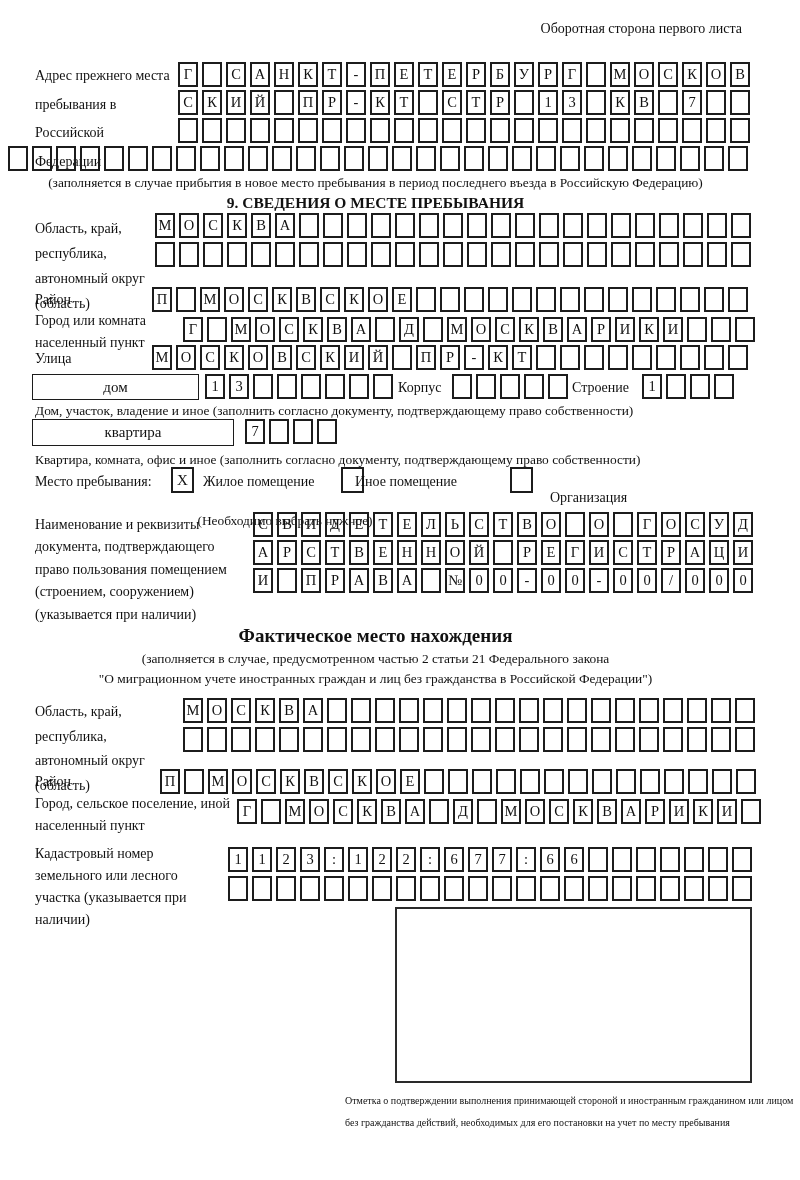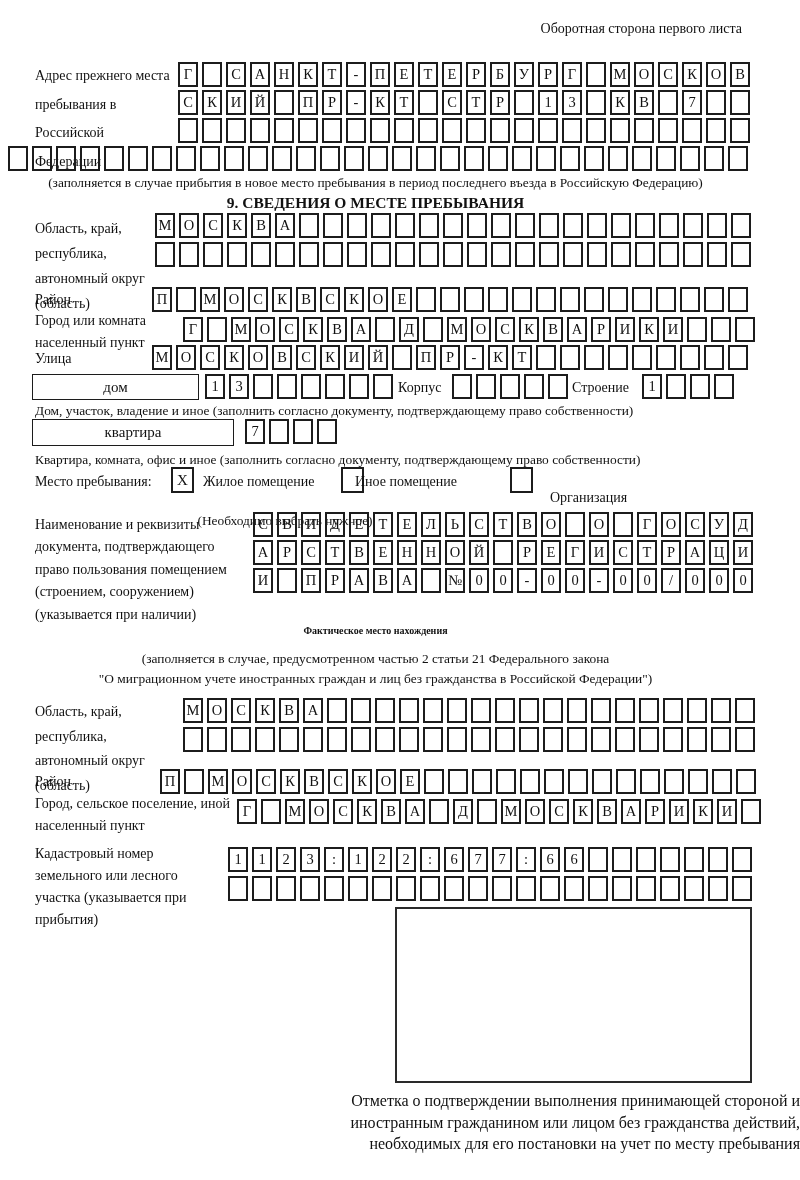--- a/index.html
+++ b/index.html
@@ -391,21 +391,21 @@
     <div class="cell">0</div>
     <div class="cell">-</div>
     <div class="cell">0</div>
     <div class="cell">0</div>
     <div class="cell">/</div>
     <div class="cell">0</div>
     <div class="cell">0</div>
     <div class="cell">0</div>
   </div>
 
-<div class="abs center bold" style="top:625px;font-size:10px;">Фактическое место нахождения</div>
+<div class="abs center bold" style="top:625px;font-size:19px;">Фактическое место нахождения</div>
 <div class="abs caption center" style="top:651px;">(заполняется в случае, предусмотренном частью 2 статьи 21 Федерального закона</div>
 <div class="abs caption center" style="top:671px;">"О миграционном учете иностранных граждан и лиц без гражданства в Российской Федерации")</div>
 
 <div class="abs lbl" style="left:35px;top:700px;width:132px;line-height:24.5px;">Область, край, республика, автономный округ (область)</div>
 <div class="abs cells" style="left:183px;top:698px;">
     <div class="cell">М</div>
     <div class="cell">О</div>
     <div class="cell">С</div>
     <div class="cell">К</div>
     <div class="cell">В</div>
@@ -504,21 +504,21 @@
     <div class="cell">К</div>
     <div class="cell">В</div>
     <div class="cell">А</div>
     <div class="cell">Р</div>
     <div class="cell">И</div>
     <div class="cell">К</div>
     <div class="cell">И</div>
     <div class="cell"></div>
   </div>
 
-<div class="abs lbl" style="left:35px;top:843px;width:178px;">Кадастровый номер земельного или лесного участка (указывается при прибытия)</div>
+<div class="abs lbl" style="left:35px;top:843px;width:178px;">Кадастровый номер земельного или лесного участка (указывается при наличии)</div>
 <div class="abs cells" style="left:228px;top:847px;">
     <div class="cell">1</div>
     <div class="cell">1</div>
     <div class="cell">2</div>
     <div class="cell">3</div>
     <div class="cell">:</div>
     <div class="cell">1</div>
     <div class="cell">2</div>
     <div class="cell">2</div>
     <div class="cell">:</div>
@@ -555,13 +555,13 @@
     <div class="cell"></div>
     <div class="cell"></div>
     <div class="cell"></div>
     <div class="cell"></div>
     <div class="cell"></div>
     <div class="cell"></div>
     <div class="cell"></div>
   </div>
 
 <div class="abs stamp-box" style="left:395px;top:907px;width:353px;height:172px;"></div>
-<div class="abs" style="left:345px;top:1090px;width:455px;text-align:right;font-size:16px;line-height:21.5px;">Отметка о подтверждении выполнения принимающей стороной и иностранным гражданином или лицом без гражданства действий, необходимых для его постановки на учет по месту пребывания</div>
+<div class="abs" style="left:345px;top:1090px;width:455px;text-align:left;font-size:10px;line-height:21.5px;">Отметка о подтверждении выполнения принимающей стороной и иностранным гражданином или лицом без гражданства действий, необходимых для его постановки на учет по месту пребывания</div>
 
 </body></html>

